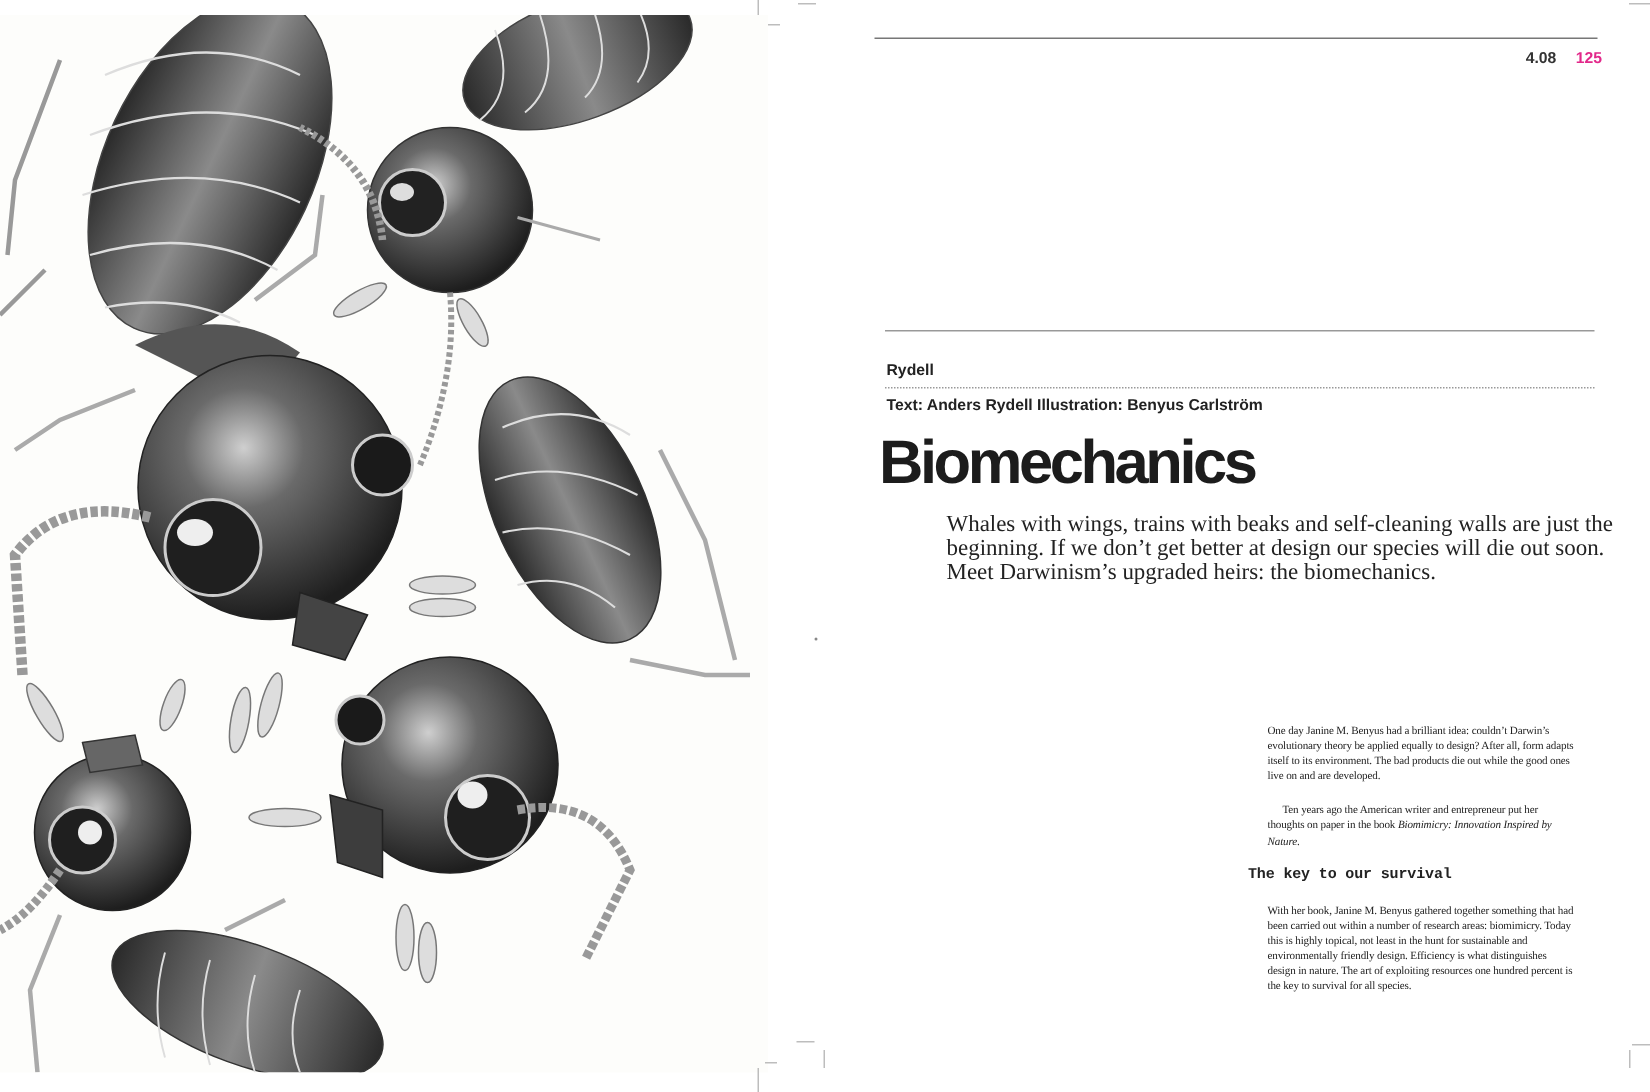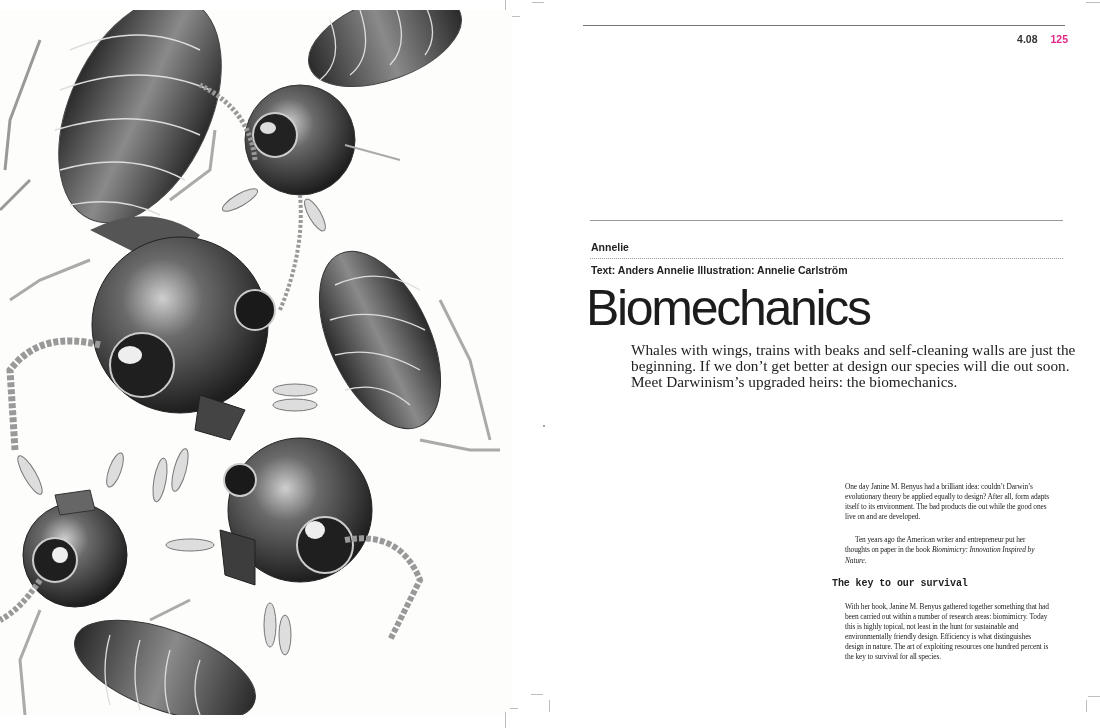--- a/index.html
+++ b/index.html
@@ -9,21 +9,21 @@
   .right-page{position:absolute;left:545px;top:0;width:555px;height:704px;}
   .crop{position:absolute;background:#bdbdbd;}
   .folio-rule{position:absolute;left:38px;top:25px;width:482px;height:1px;background:#777;}
   .folio{position:absolute;top:33px;right:32px;font-size:10.5px;font-weight:bold;}
   .folio .issue{color:#333;margin-right:10px;}
   .folio .page{color:#e2288a;}
   .section-rule{position:absolute;left:45px;top:220px;width:473px;height:1px;background:#999;}
   .section{position:absolute;left:46px;top:241px;font-size:10.5px;font-weight:bold;color:#222;}
   .dotted{position:absolute;left:45px;top:258px;width:473px;border-top:1px dotted #999;}
   .credits{position:absolute;left:46px;top:264px;font-size:10.5px;font-weight:bold;color:#222;}
-  .title{position:absolute;left:41px;top:271px;font-size:50px;font-weight:normal;letter-spacing:-2.3px;color:#1c1c1c;line-height:74px;}
+  .title{position:absolute;left:41px;top:271px;font-size:41px;font-weight:bold;letter-spacing:-2.3px;color:#1c1c1c;line-height:74px;}
   .standfirst{position:absolute;left:46px;top:342px;width:470px;font-family:"Liberation Serif",serif;font-size:15.3px;line-height:16px;color:#222;margin-left:40px;}
   .body{position:absolute;left:287px;top:469px;width:232px;font-family:"Liberation Serif",serif;font-size:7.4px;line-height:10.1px;color:#222;letter-spacing:-0.1px;}
   .body p{margin:13px;}
   .body p.indent{text-indent:10px;}
   .body h4{font-family:Liberation Mono, monospace;font-size:10px;margin:9px 0 12px 0;line-height:10px;}
   .body em{font-style:italic;}
   .dot{position:absolute;left:543px;top:425px;width:2px;height:2px;background:#888;border-radius:1px;}
 </style>
 </head>
 <body>
@@ -148,23 +148,23 @@
 <div class="dot"></div>
 
 <div class="right-page">
   <div class="folio-rule"></div>
   <div class="folio">
     <span class="issue">4.08</span>
     <span class="page">125</span>
   </div>
 
   <div class="section-rule"></div>
-  <div class="section">Annelie</div>
+  <div class="section">Rydell</div>
   <div class="dotted"></div>
-  <div class="credits">Text: Anders Annelie Illustration: Annelie Carlström</div>
+  <div class="credits">Text: Anders Rydell Illustration: Benyus Carlström</div>
   <div class="title">Biomechanics</div>
   <div class="standfirst">Whales with wings, trains with beaks and self-cleaning walls are just the beginning. If we don’t get better at design our species will die out soon. Meet Darwinism’s upgraded heirs: the biomechanics.</div>
 
   <div class="body">
     <p>One day Janine M. Benyus had a brilliant idea: couldn’t Darwin’s evolutionary theory be applied equally to design? After all, form adapts itself to its environment. The bad products die out while the good ones live on and are developed.</p>
     <p class="indent"><span>Ten years ago the American writer and entrepreneur put her thoughts on paper in the book </span><em>Biomimicry: Innovation Inspired by Nature</em><span>.</span></p>
     <h4>The key to our survival</h4>
     <p>With her book, Janine M. Benyus gathered together something that had been carried out within a number of research areas: biomimicry. Today this is highly topical, not least in the hunt for sustainable and environmentally friendly design. Efficiency is what distinguishes design in nature. The art of exploiting resources one hundred percent is the key to survival for all species.</p>
   </div>
 </div>

